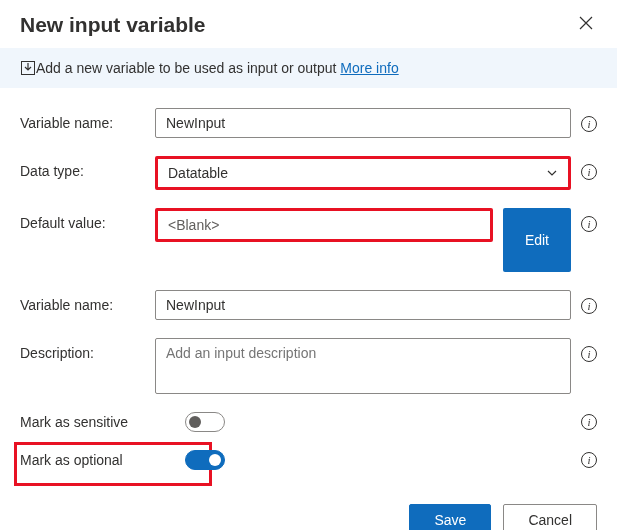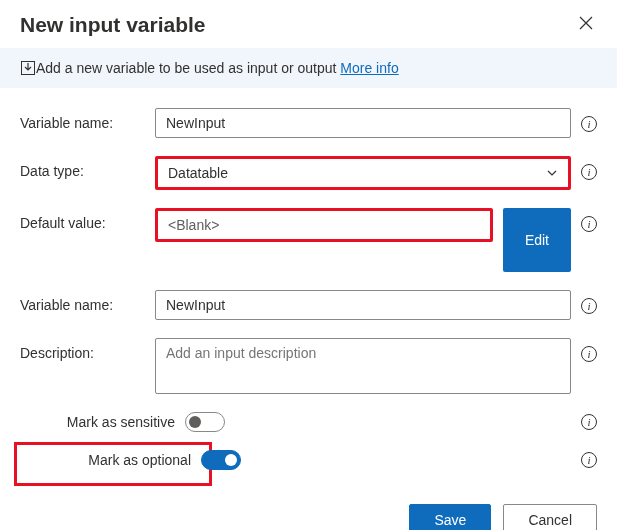--- a/index.html
+++ b/index.html
@@ -24,21 +24,21 @@
 .info-icon { width: 16px; height: 16px; border: 1px solid #323130; border-radius: 50%; display: inline-flex; align-items: center; justify-content: center; font-size: 11px; cursor: pointer; flex-shrink: 0; margin-top: 8px; color: #323130; font-style: italic; font-family: Georgia, serif; }
 .highlight { border: 3px solid #e81123; border-radius: 2px; }
 .highlight-wrap { position: relative; }
 .default-row .input { flex: 1; }
 .edit-btn { background: #0f6cbd; color: #fff; border: none; padding: 24px 22px; cursor: pointer; font-size: 14px; border-radius: 2px; }
 .toggle { position: relative; width: 40px; height: 20px; border-radius: 10px; cursor: pointer; transition: background .15s; }
 .toggle.off { background: #fff; border: 1px solid #8a8886; }
 .toggle.off .knob { position: absolute; left: 3px; top: 3px; width: 12px; height: 12px; border-radius: 50%; background: #605e5c; }
 .toggle.on { background: #0f6cbd; border: 1px solid #0f6cbd; }
 .toggle.on .knob { position: absolute; right: 3px; top: 3px; width: 12px; height: 12px; border-radius: 50%; background: #fff; }
-.toggle-row { align-items: center; text-align: right; }
+.toggle-row { align-items: center; }
 .toggle-row .label { padding-top: 0; }
 .toggle-row .info-icon { margin-top: 0; margin-left: auto; }
 .footer { display: flex; justify-content: flex-end; gap: 12px; padding: 16px 20px; }
 .btn { padding: 7px 24px; font-size: 14px; border-radius: 2px; cursor: pointer; border: 1px solid; }
 .btn-primary { background: #0f6cbd; color: #fff; border-color: #0f6cbd; }
 .btn-secondary { background: #fff; color: #323130; border-color: #8a8886; }
 .optional-highlight { position: absolute; border: 3px solid #e81123; top: -8px; left: -6px; height: 44px; width: 198px; pointer-events: none; }
 .default-value-input { color: #605e5c; }
 </style>
 </head>
@@ -117,21 +117,21 @@
     <div class="row toggle-row">
       <div class="label" style="width:155px;">Mark as sensitive</div>
       <div class="toggle off">
           <div class="knob"></div>
         </div>
       <span class="info-icon">i</span>
     </div>
 
     <div class="row toggle-row highlight-wrap">
       <div class="optional-highlight"></div>
-      <div class="label" style="width:155px;margin-left:16px;">Mark as optional</div>
+      <div class="label" style="width:155px;">Mark as optional</div>
       <div class="toggle on">
           <div class="knob"></div>
         </div>
       <span class="info-icon">i</span>
     </div>
 
   </div>
 
   <div class="footer">
     <button class="btn btn-primary">Save</button>

